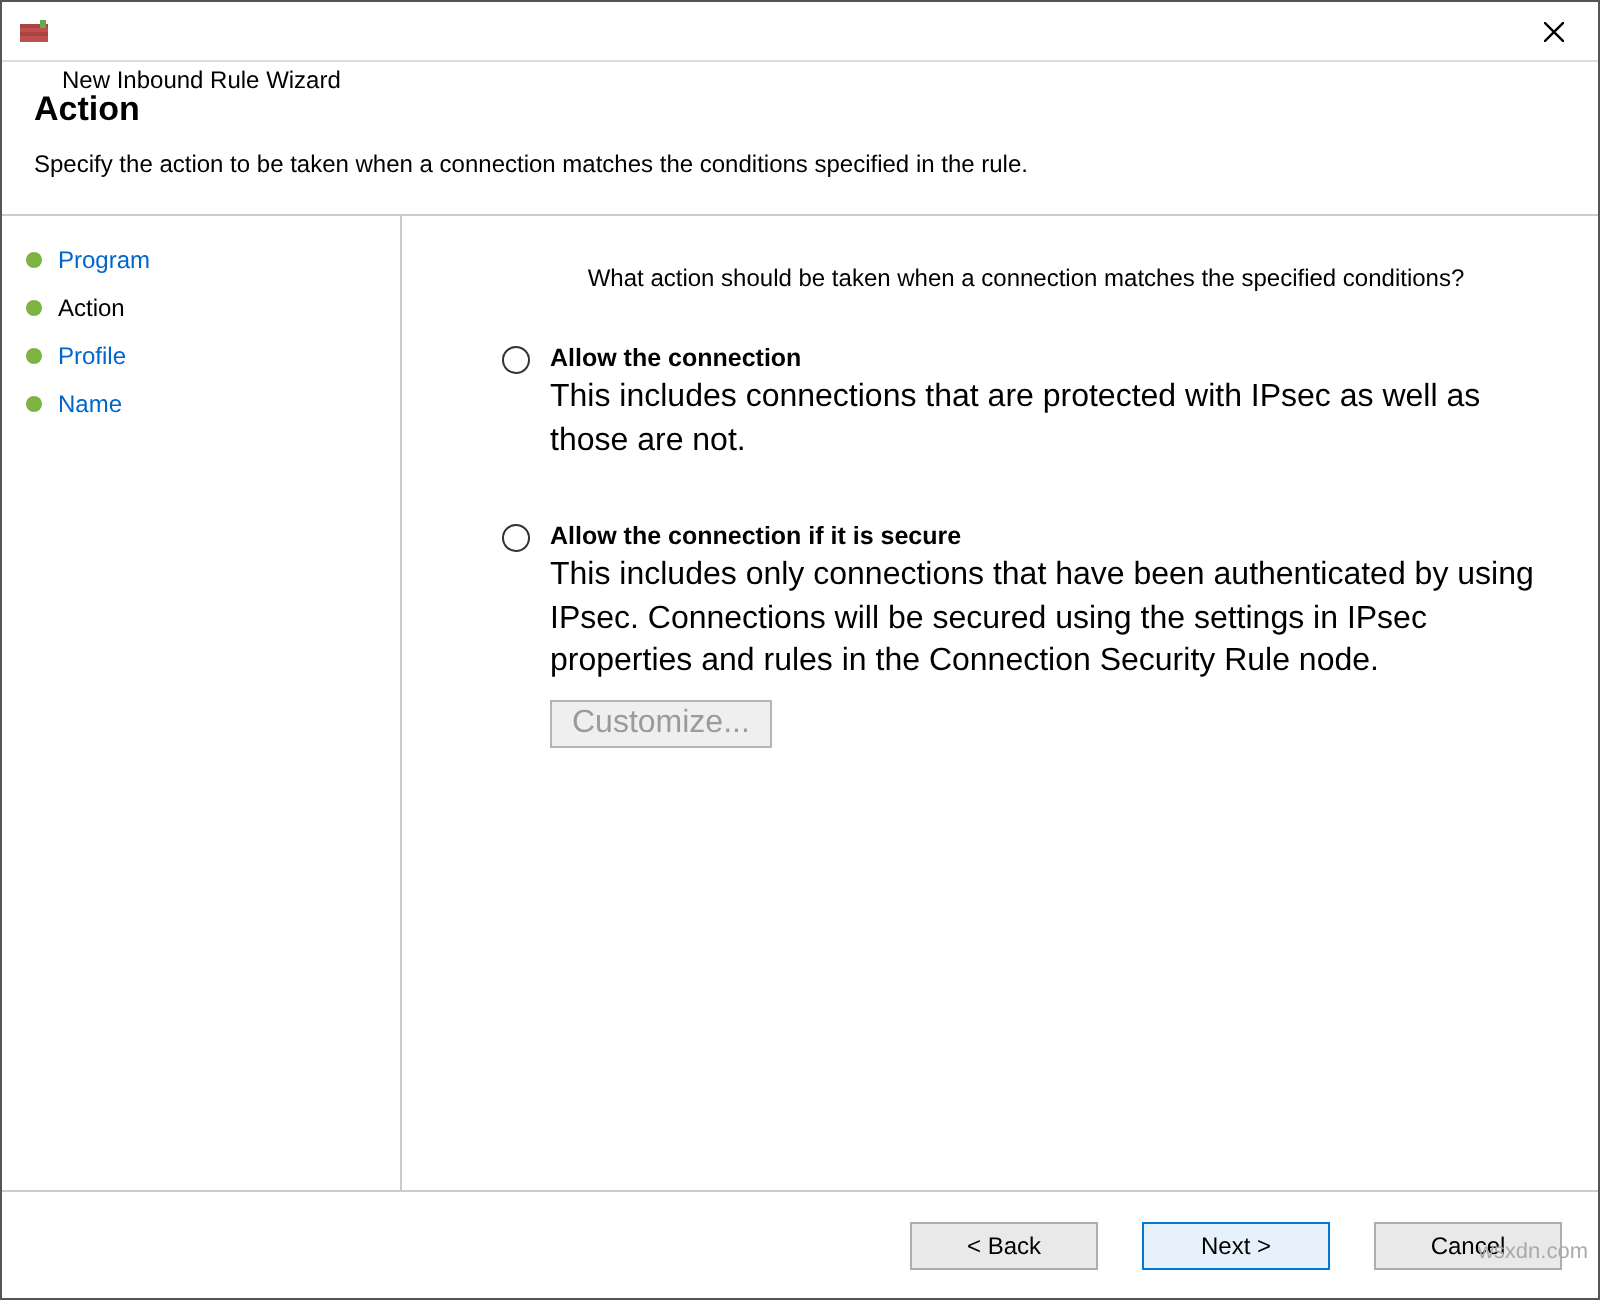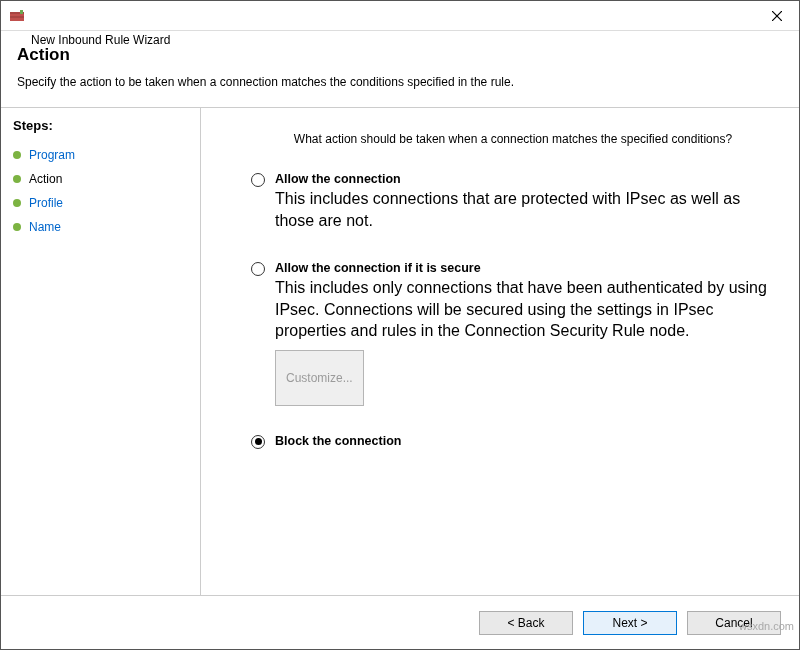--- a/index.html
+++ b/index.html
@@ -106,35 +106,35 @@
     .radio.checked::after {
       content: "";
       width: 7px; height: 7px;
       border-radius: 50%;
       background: #000;
     }
     .option-body { flex: 1; }
     .option-title { font-weight: bold; font-size: 12.5px; margin-bottom: 2px; }
     .option-desc { font-size: 16px; line-height: 1.35; margin-bottom: 8px; }
     .customize-btn {
-      font-size: 12px;
-      padding: 20px 10px;
+      font-size: 16px;
+      padding: 2px 10px;
       border: 1px solid #b5b5b5;
       background: #efefef;
       color: #9b9b9b;
       cursor: default;
       margin-bottom: 6px;
     }
     .spacer { flex: 1; }
     .footer {
       height: 54px;
       display: flex;
       align-items: center;
       justify-content: flex-end;
-      gap: 10px;
+      gap: 22px;
       padding: 0 18px;
       border-top: 1px solid #ccc;
     }
     .footer button {
       width: 94px;
       height: 24px;
       font-size: 12px;
       border: 1px solid #adadad;
       background: #e9e9e9;
       cursor: pointer;
@@ -174,21 +174,20 @@
 </div>
 
 <div class="header">
   <h1>Action</h1>
   <p>Specify the action to be taken when a connection matches the conditions specified in the rule.</p>
 </div>
 <div class="divider"></div>
 
 <div class="body">
   <div class="sidebar">
-    <h2>Steps:</h2>
     <div id="steps-container">
         <div class="step link">
           <span class="bullet"></span>
           <span class="label">Program</span>
         </div>
         <div class="step current">
           <span class="bullet"></span>
           <span class="label">Action</span>
         </div>
         <div class="step link">
@@ -211,26 +210,20 @@
             <div class="option-title">Allow the connection</div>
             <div class="option-desc">This includes connections that are protected with IPsec as well as those are not.</div>
           </div>
         </div>
         <div style="height: 12px;"></div>
         <div class="option">
           <div class="radio"></div>
           <div class="option-body"><div class="option-title">Allow the connection if it is secure</div><div class="option-desc">This includes only connections that have been authenticated by using IPsec.  Connections will be secured using the settings in IPsec properties and rules in the Connection Security Rule node.</div><button class="customize-btn" disabled="">Customize...</button></div>
         </div>
         <div style="height: 12px;"></div>
-        <div class="option">
-          <div class="radio checked"></div>
-          <div class="option-body">
-            <div class="option-title">Block the connection</div>
-          </div>
-        </div>
       </div>
     <div class="spacer"></div>
   </div>
 </div>
 
 <div class="footer">
   <button>&lt; Back</button>
   <button class="primary">Next &gt;</button>
   <button>Cancel</button>
 </div>

